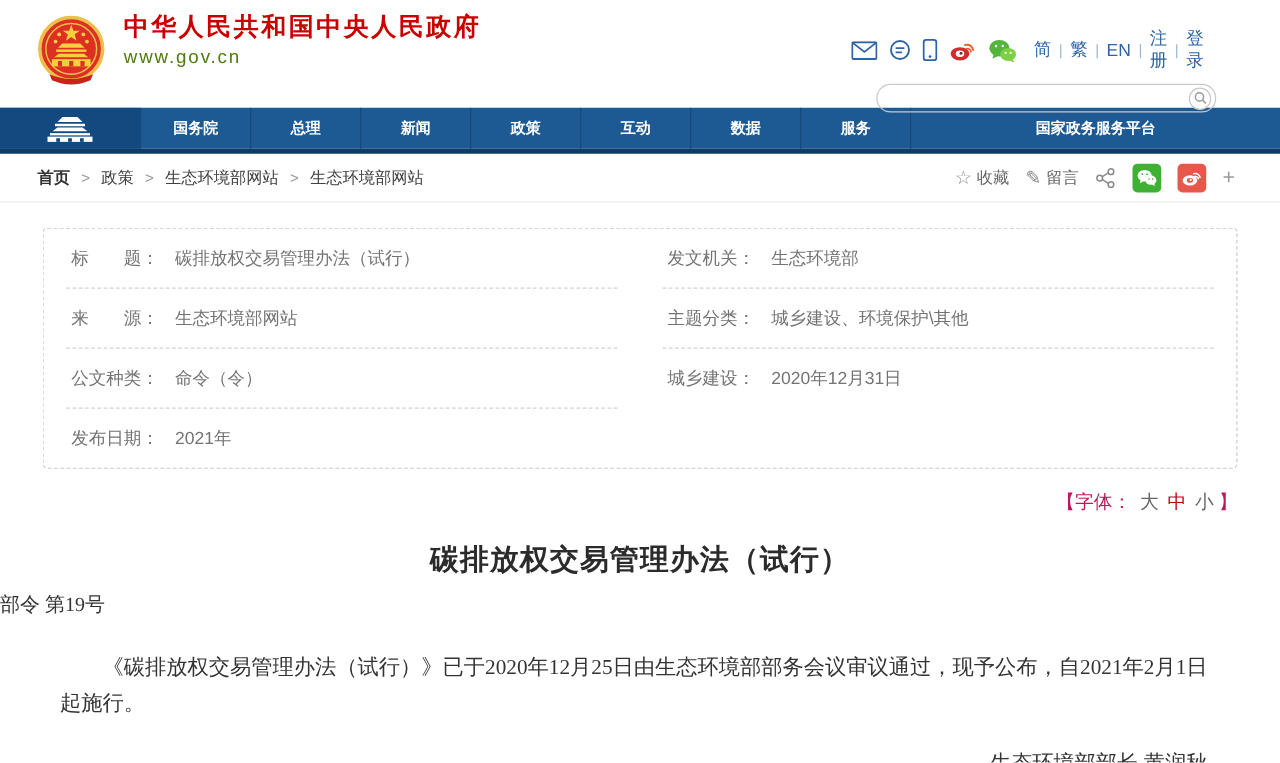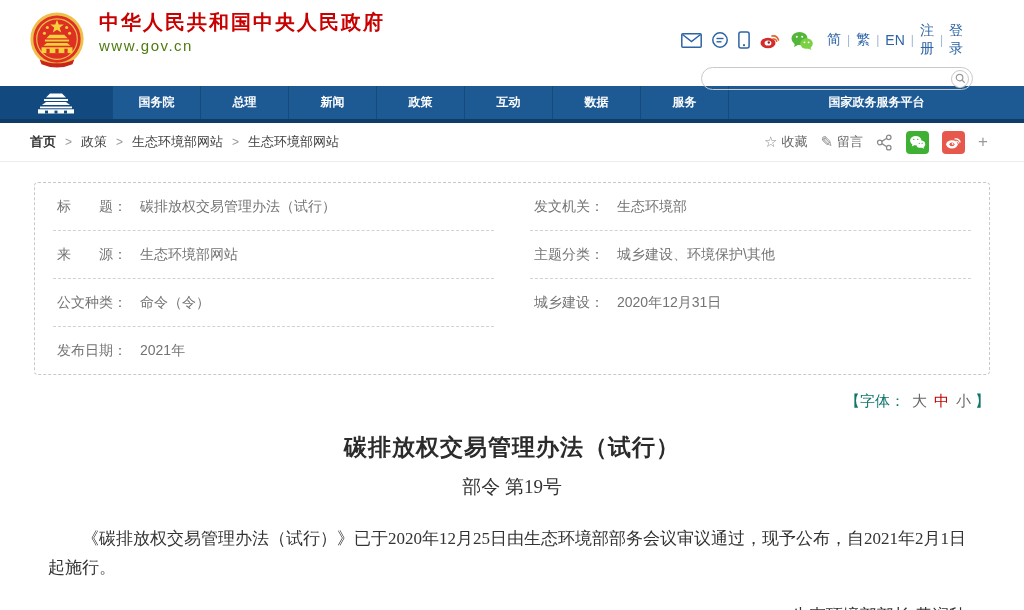--- a/index.html
+++ b/index.html
@@ -52,28 +52,28 @@
     display:grid; grid-template-columns:1fr 1fr; font-size:14px; color:#737373; }
   .meta-cell { margin:0 18px; padding:15px 4px 14px; border-bottom:1px dashed #d2d2d2;
     white-space:nowrap; overflow:hidden; }
   .meta-cell.last { border-bottom:none; }
   .meta-label { margin-right:13px; }
 
   
   .font-bar { text-align:right; margin:17px 34px 0; font-size:15px; color:#666; }
   .fs-opt { cursor:pointer; margin-left:7px; color:#666; }
   .fs-opt.active { color:#c00000; }
-  .fs-brace { color:#0f766e;font-family:Liberation Serif, serif; }
+  .fs-brace { color:#be185d;font-family:Liberation Serif, serif; }
   .fs-brace.close { margin-left:4px; }
 
   
   .article { font-family:"Liberation Serif","DejaVu Serif",serif; color:#333; }
   .article-title { text-align:center; margin-top:21px; font-size:23px; font-weight:bold;
     color:#2b2b2b; letter-spacing:1px; }
-  .article-subtitle { text-align:center; margin-top:11px; font-size:19px; }
+  .article-subtitle { text-align:left; margin-top:11px; font-size:16px; }
   .article-body { margin:25px 56px 0 48px; text-indent:2em; font-size:17px; line-height:1.7; }
   .article-signer { text-align:right; margin:21px 58px 0 0; font-size:17px; }
 </style>
 </head>
 <body>
 
 <div class="header">
   <div class="header-left">
     <span class="emblem">
       <svg width="58" height="62" viewBox="0 0 60 64">

